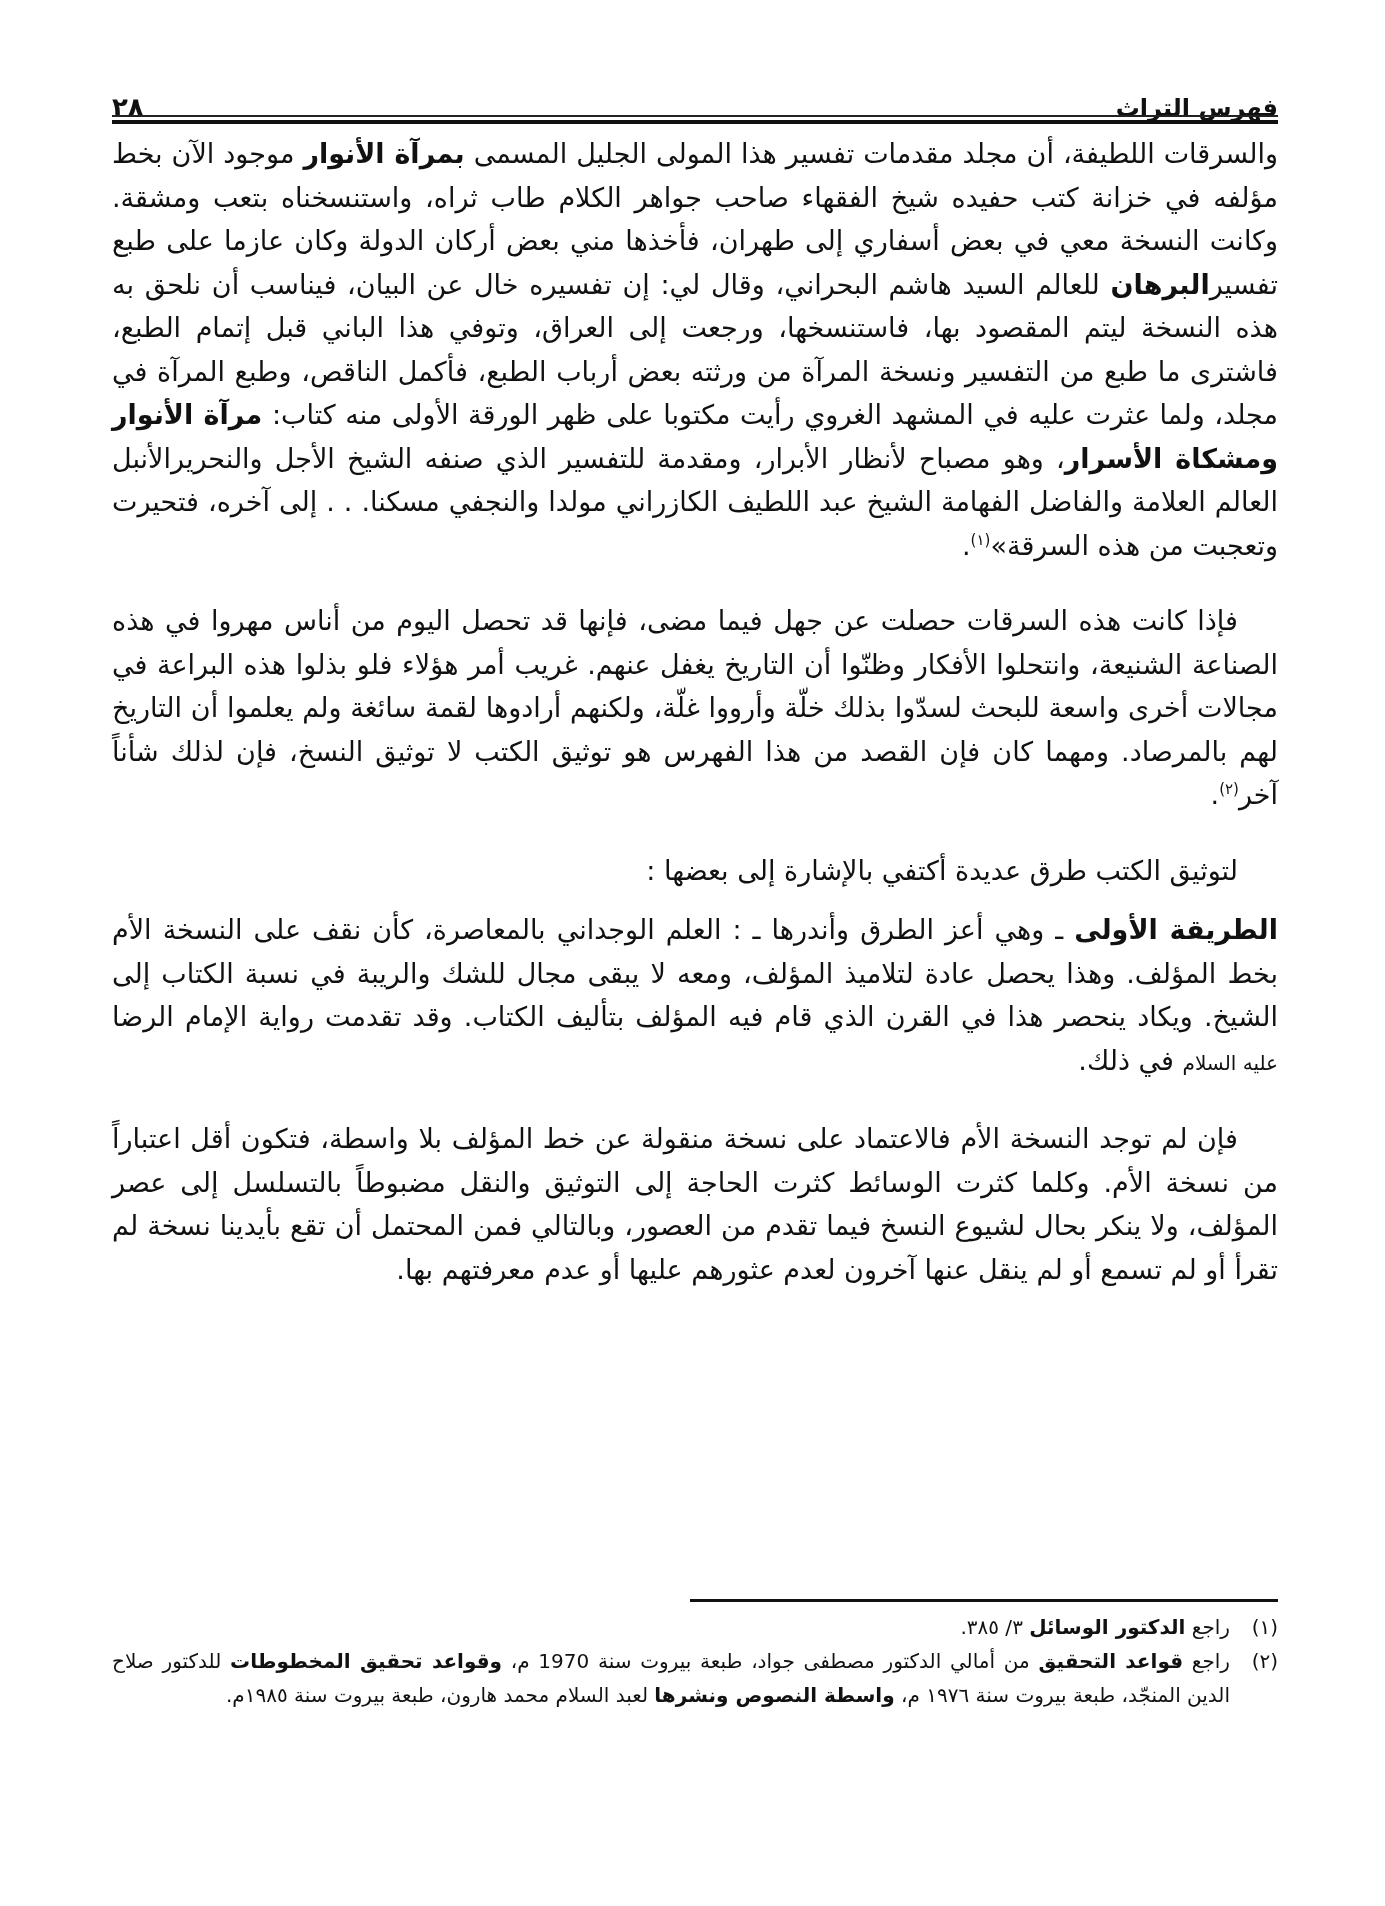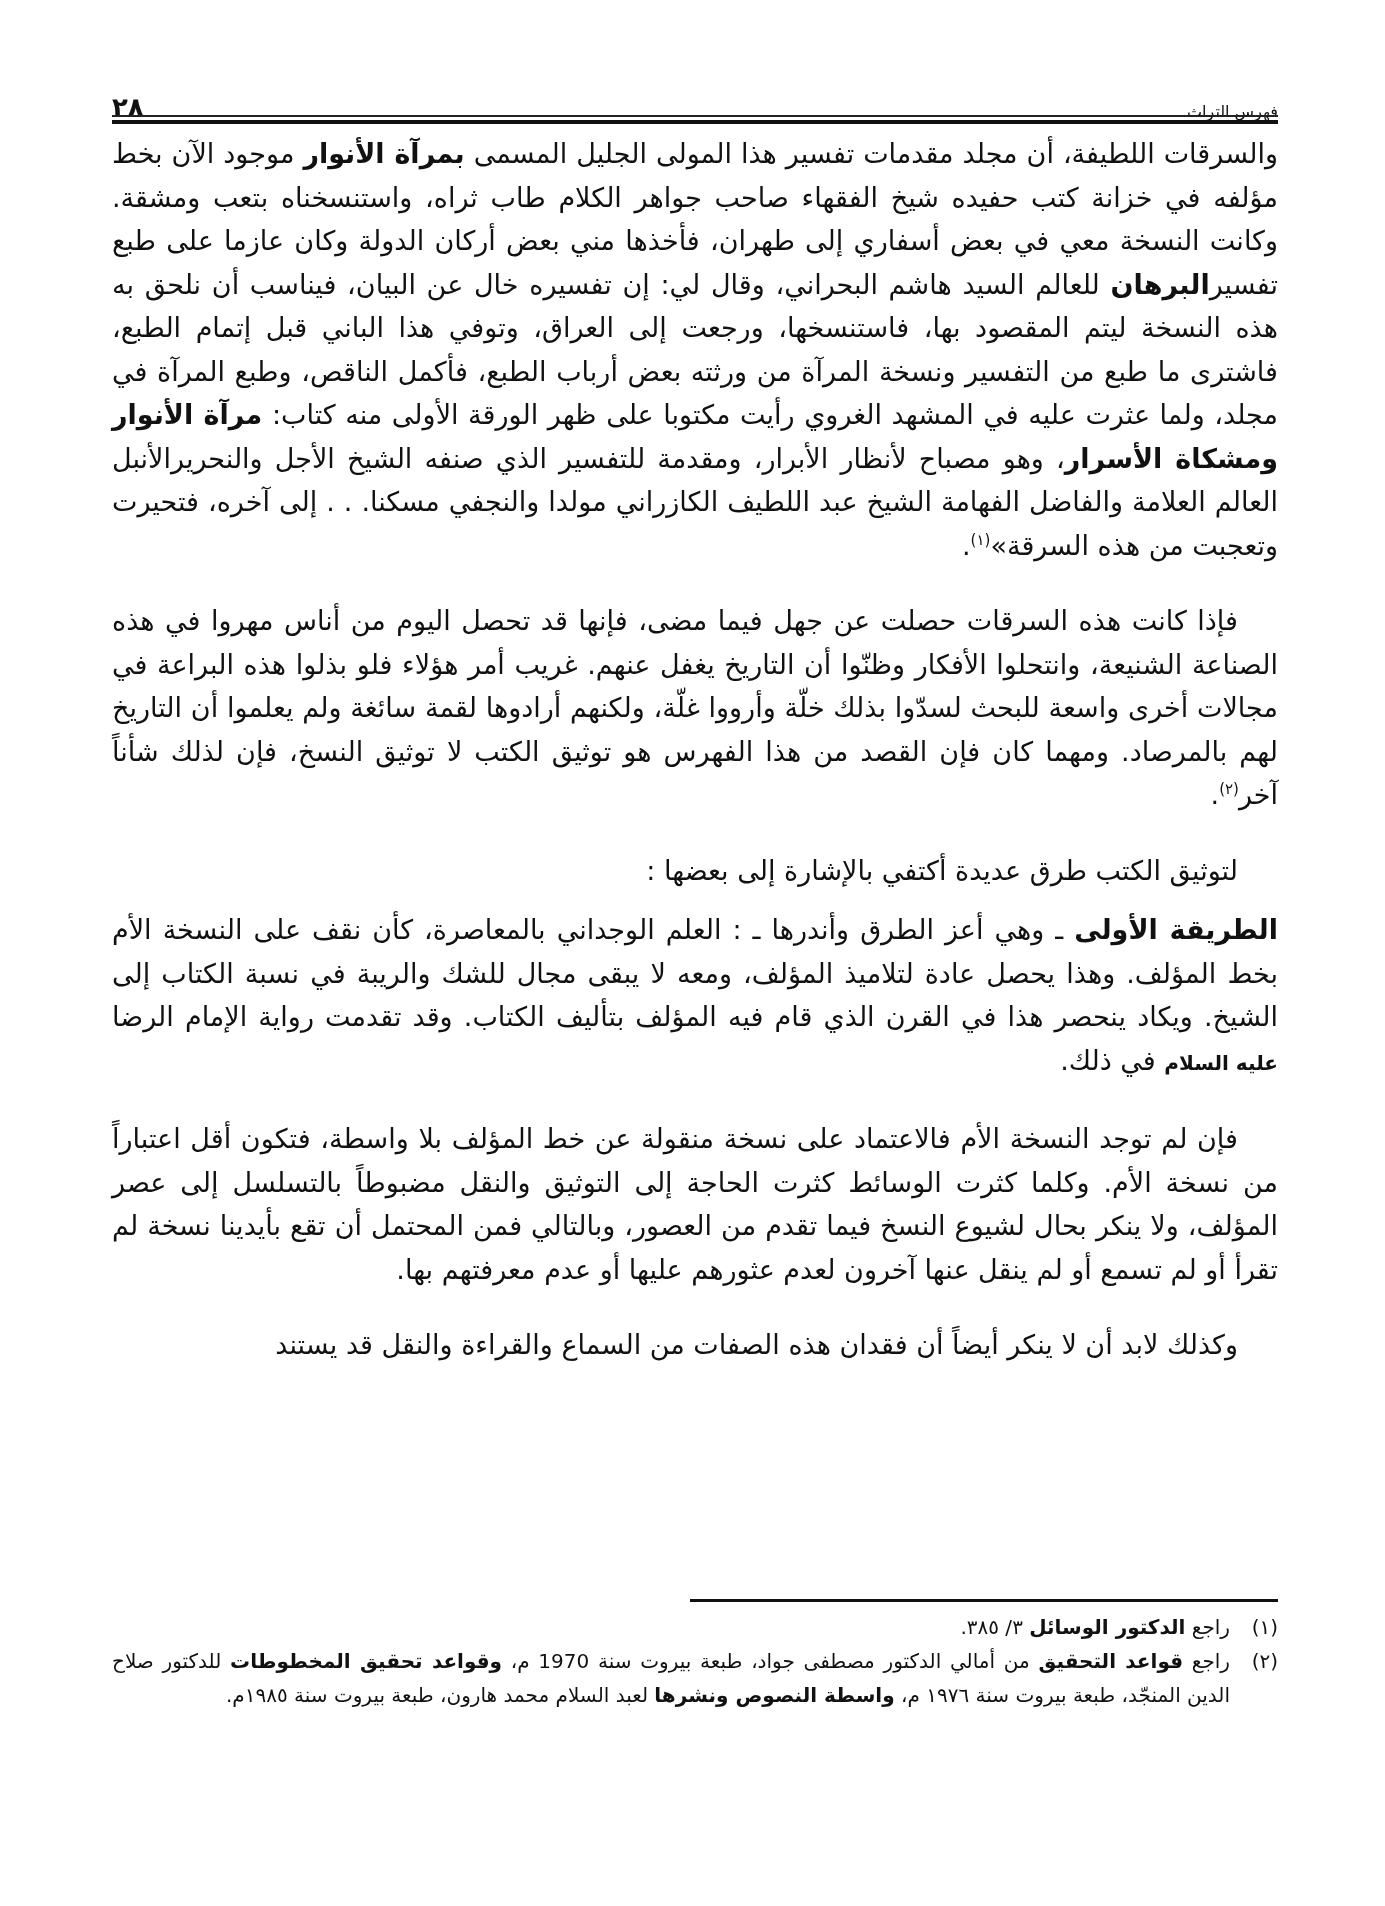--- a/index.html
+++ b/index.html
@@ -6,37 +6,37 @@
     body {
       width: 1385px; height: 1906px; position: relative; overflow: hidden;
       font-family: "DejaVu Sans", sans-serif; color: #111111;
     }
     .page { position: absolute; left: 0; top: 0; width: 1385px; height: 1906px; }
     .header {
       position: absolute; left: 112px; width: 1166px; top: 70px; height: 50px;
       display: flex; justify-content: space-between; align-items: flex-end;
     }
     .page-num { font-size: 26px; font-weight: bold; line-height: 1; }
-    .running-title { font-size: 16px; font-weight: normal; line-height: 1; }
+    .running-title { font-size: 24px; font-weight: bold; line-height: 1; }
     .rule-thin { position: absolute; left: 112px; width: 1166px; top: 115px; height: 2px; background: #222; }
     .rule-thick { position: absolute; left: 112px; width: 1166px; top: 120px; height: 4px; background: #111; }
 
     .body-text {
       position: absolute; left: 112px; width: 1166px; top: 132px;
       font-size: 27px; line-height: 43.5px; text-align: justify; text-align-last: right;
     }
     .para { margin: 0 0 16px 0; }
     .para.indent { text-indent: 40px; margin-top: 32px; }
     b { font-weight: bold; }
     sup { font-size: 15px; line-height: 0; vertical-align: super; }
 
     .section-heading {
       font-size: 33px; font-weight: bold; margin: 28px 0 22px 0; line-height: 44px;
     }
-    .honorific { font-size: 20px; font-weight: bold; }
+    .honorific { font-size: 20px; font-weight: normal; }
 
     .fn-rule { position: absolute; left: 690px; width: 588px; top: 1599px; height: 3px; background: #111; }
     .footnotes {
       position: absolute; left: 112px; width: 1166px; top: 1610px;
       font-size: 20px; line-height: 34px;
     }
     .fn { display: flex; flex-direction: row; margin: 0; }
     .fn-num { flex: 0 0 48px; }
     .fn-text { flex: 1; text-align: justify; text-align-last: right; }
   </style>
@@ -58,21 +58,20 @@
 
     <p class="para indent"><span>فإذا كانت هذه السرقات حصلت عن جهل فيما مضى، فإنها قد تحصل اليوم من أناس مهروا في هذه الصناعة الشنيعة، وانتحلوا الأفكار وظنّوا أن التاريخ يغفل عنهم. غريب أمر هؤلاء فلو بذلوا هذه البراعة في مجالات أخرى واسعة للبحث لسدّوا بذلك خلّة وأرووا غلّة، ولكنهم أرادوها لقمة سائغة ولم يعلموا أن التاريخ لهم بالمرصاد. ومهما كان فإن القصد من هذا الفهرس هو توثيق الكتب لا توثيق النسخ، فإن لذلك شأناً آخر</span><sup>(٢)</sup><span>.</span></p>
 
 
     <p class="para indent">لتوثيق الكتب طرق عديدة أكتفي بالإشارة إلى بعضها :</p>
 
     <p class="para"><b>الطريقة الأولى</b><span> ـ وهي أعز الطرق وأندرها ـ : العلم الوجداني بالمعاصرة، كأن نقف على النسخة الأم بخط المؤلف. وهذا يحصل عادة لتلاميذ المؤلف، ومعه لا يبقى مجال للشك والريبة في نسبة الكتاب إلى الشيخ. ويكاد ينحصر هذا في القرن الذي قام فيه المؤلف بتأليف الكتاب. وقد تقدمت رواية الإمام الرضا </span><span class="honorific">عليه السلام</span><span> في ذلك.</span></p>
 
     <p class="para indent">فإن لم توجد النسخة الأم فالاعتماد على نسخة منقولة عن خط المؤلف بلا واسطة، فتكون أقل اعتباراً من نسخة الأم. وكلما كثرت الوسائط كثرت الحاجة إلى التوثيق والنقل مضبوطاً بالتسلسل إلى عصر المؤلف، ولا ينكر بحال لشيوع النسخ فيما تقدم من العصور، وبالتالي فمن المحتمل أن تقع بأيدينا نسخة لم تقرأ أو لم تسمع أو لم ينقل عنها آخرون لعدم عثورهم عليها أو عدم معرفتهم بها.</p>
 
-    <p class="para indent">وكذلك لابد أن لا ينكر أيضاً أن فقدان هذه الصفات من السماع والقراءة والنقل قد يستند</p>
   </div>
 
   <div class="fn-rule"></div>
 
   <div class="footnotes">
     <div class="fn">
       <span class="fn-num">(١)</span>
       <span class="fn-text"><span>راجع </span><b>الدكتور الوسائل</b><span> ٣/ ٣٨٥.</span></span>
     </div>
     <div class="fn">

